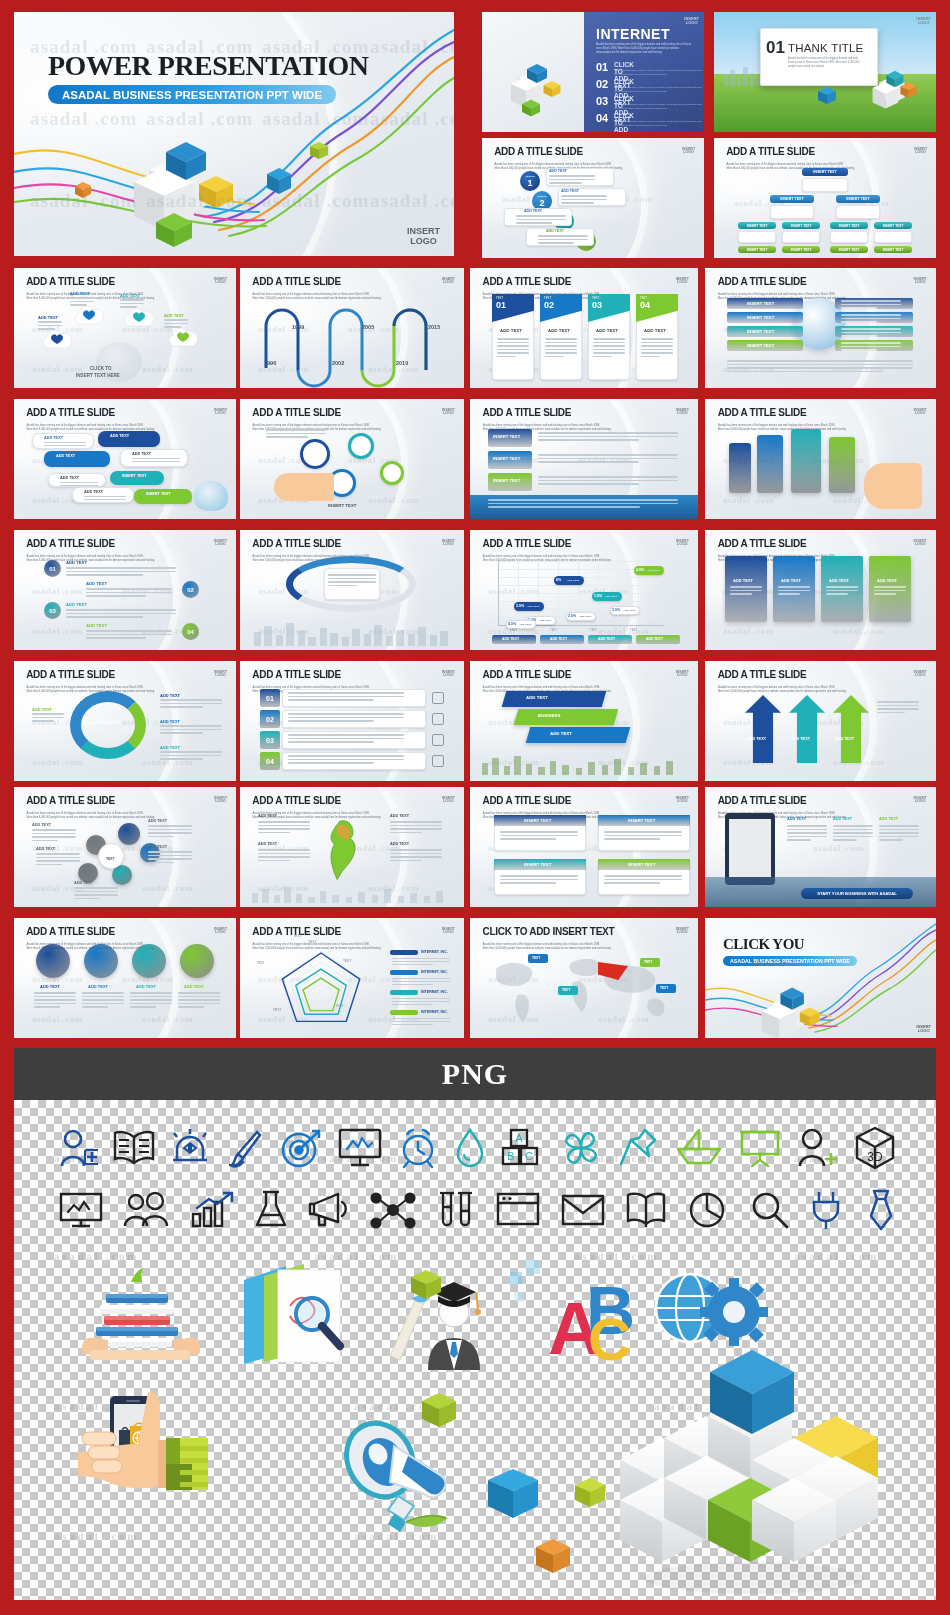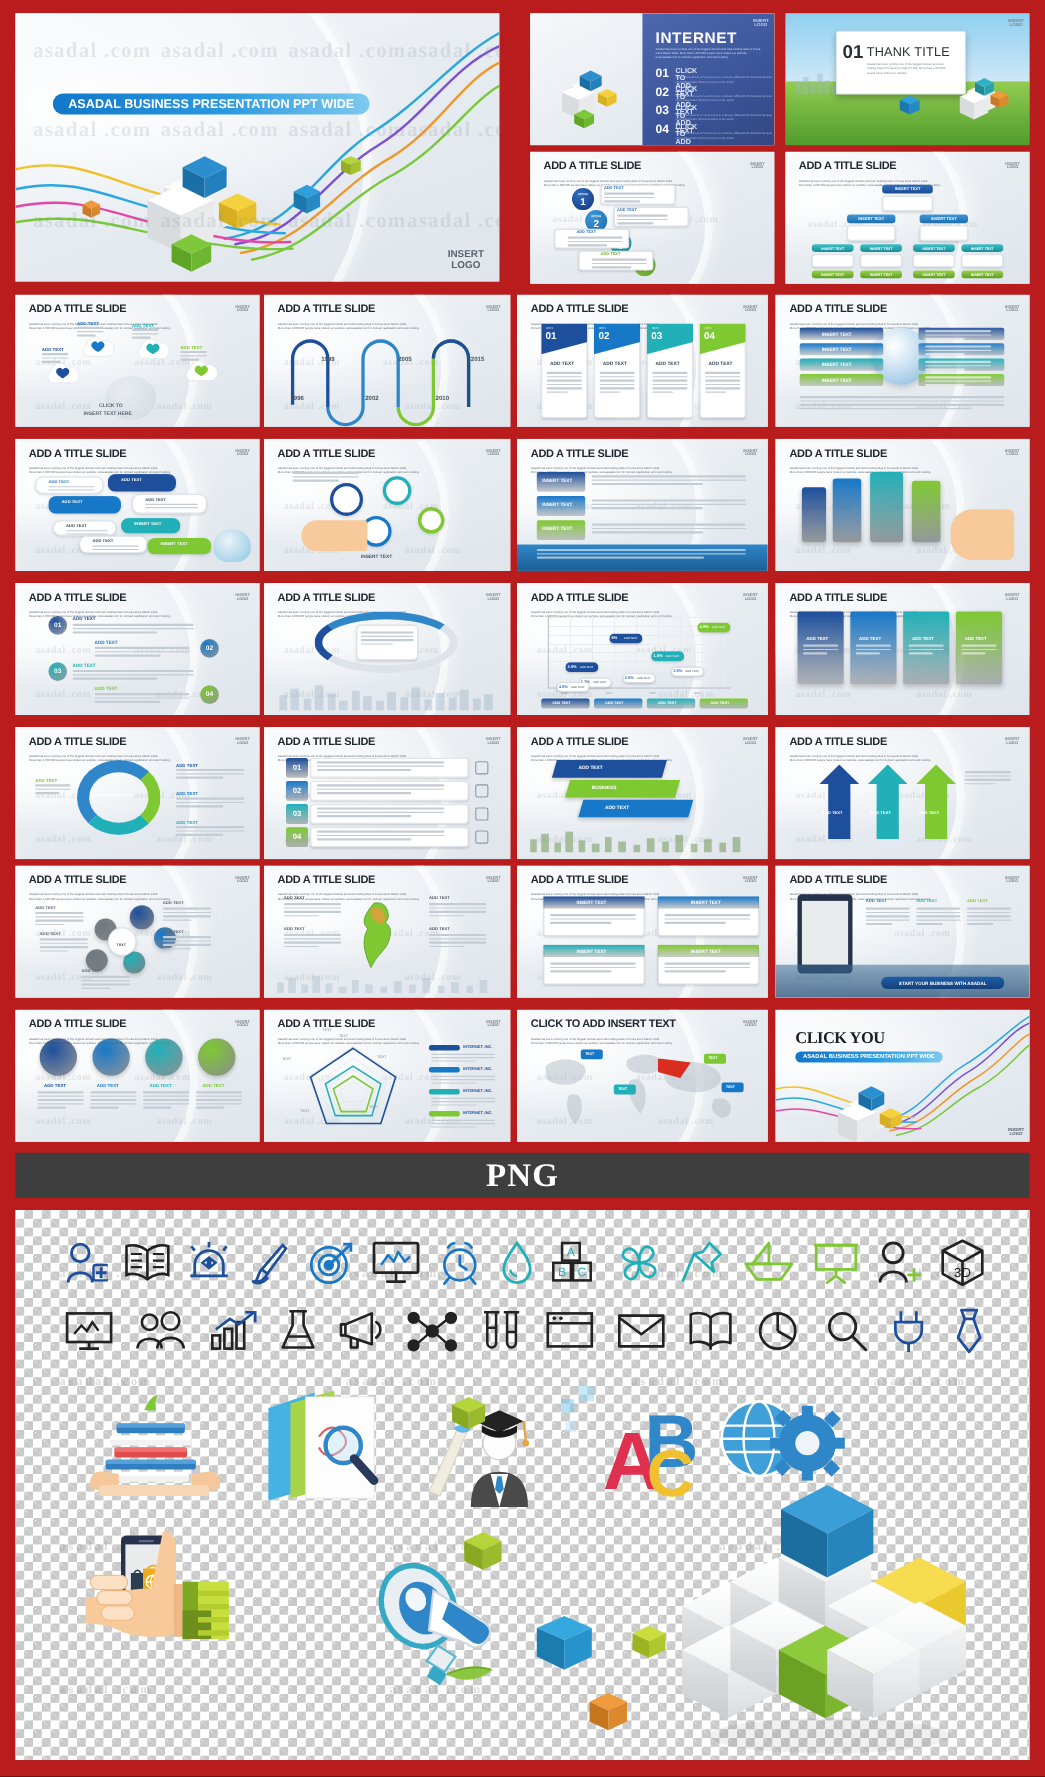--- a/index.html
+++ b/index.html
@@ -64,21 +64,21 @@
     color:#fff; font-weight:700; display:flex; align-items:center;
     padding:0 14px; white-space:nowrap;
   }
   .cover-logo { position:absolute; color:#5b646d; font-weight:700; text-align:center; line-height:1.05; }
 
   
   .ribbons { position:absolute; inset:0; pointer-events:none; }
 
   
   .png-banner {
-    position:absolute; left:14px; top:1048px; width:922px; height:41px;
+    position:absolute; left:14px; top:1048px; width:922px; height:52px;
     background:#3e3e3e;
     display:flex; align-items:center; justify-content:center;
   }
   .png-banner span {
     font-family:"Liberation Serif", serif; font-weight:700;
     color:#fff; font-size:30px; letter-spacing:1px;
   }
 
   
   .checker {
@@ -178,20 +178,21 @@
     <div class="wm" style="left:356px; top:24px; font-size:19px;">asadal .com</div>
     <div class="wm" style="left:16px; top:96px; font-size:19px;">asadal .com</div>
     <div class="wm" style="left:132px; top:96px; font-size:19px;">asadal .com</div>
     <div class="wm" style="left:248px; top:96px; font-size:19px;">asadal .com</div>
     <div class="wm" style="left:356px; top:96px; font-size:19px;">asadal .com</div>
     <div class="wm" style="left:16px; top:178px; font-size:19px;">asadal .com</div>
     <div class="wm" style="left:132px; top:178px; font-size:19px;">asadal .com</div>
     <div class="wm" style="left:248px; top:178px; font-size:19px;">asadal .com</div>
     <div class="wm" style="left:356px; top:178px; font-size:19px;">asadal .com</div>
 
+    <div class="cover-title" style="left:34px; top:38px; font-size:28px;">POWER PRESENTATION</div>
     <div class="cover-pill" style="left:34px; top:73px; height:19px; font-size:11.5px;">ASADAL BUSINESS PRESENTATION PPT WIDE</div>
     <div class="cover-logo" style="right:14px; bottom:10px; font-size:9px;">
       <div>INSERT</div>
       <div>LOGO</div>
     </div>
   </div>
 
   <div class="slide" style="left:482px; top:12px; width:222px; height:120px; background:#fff;">
     <div style="position:absolute; left:0; top:0; width:46%; height:100%; background:linear-gradient(150deg,#f6f8fa,#e2e8ee);"></div>
     <div style="position:absolute; right:0; top:0; width:54%; height:100%; background:linear-gradient(150deg,#4d68ad,#3c549a 60%,#33477f);"></div>

